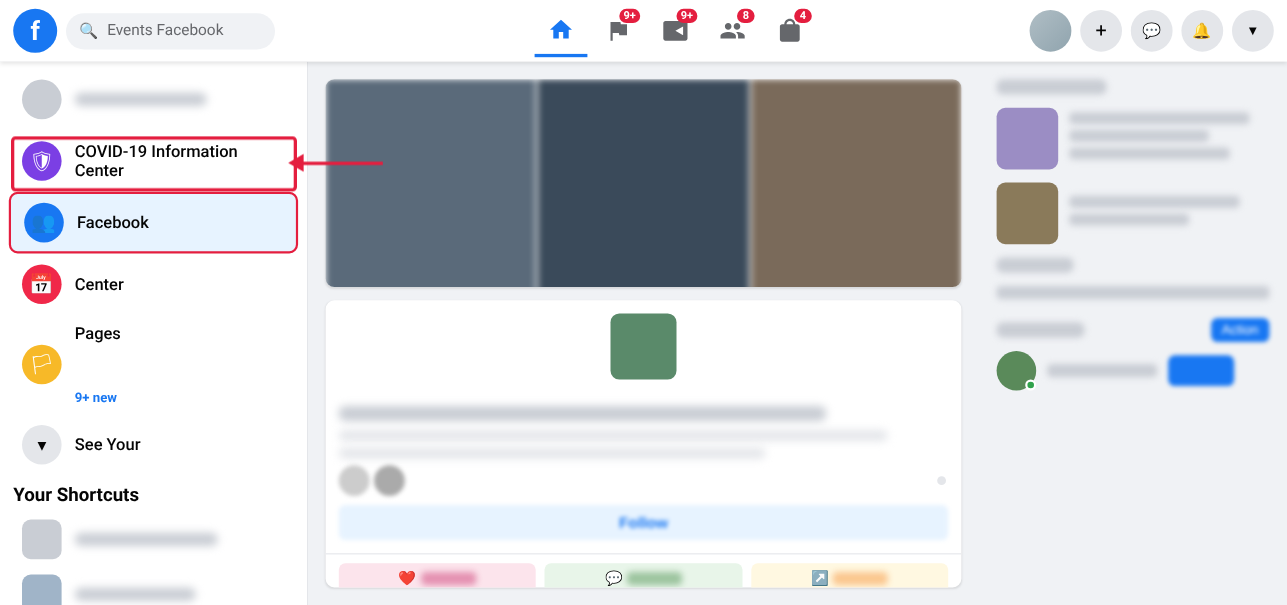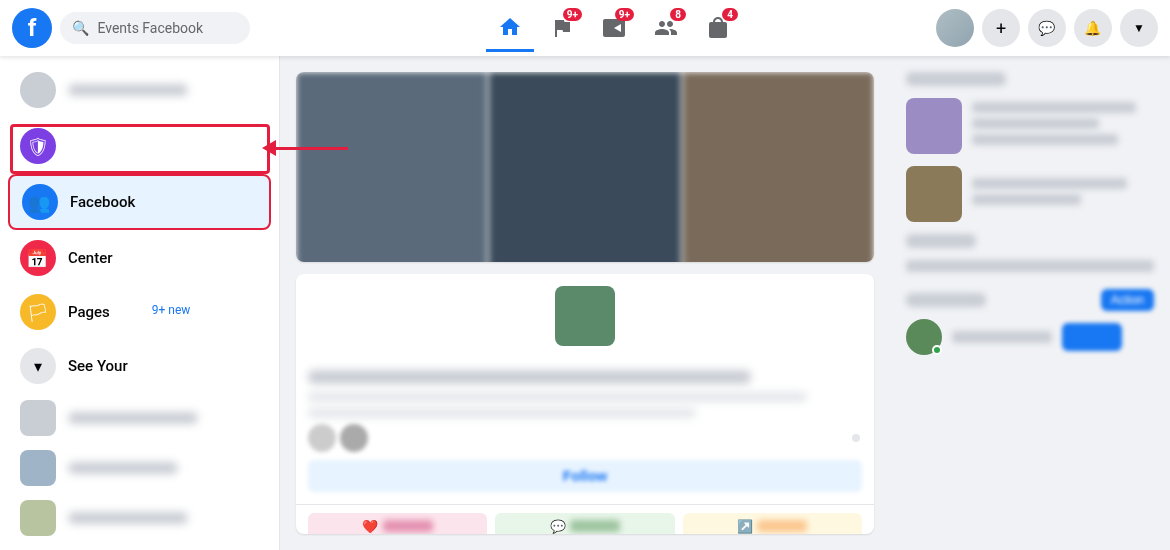--- a/index.html
+++ b/index.html
@@ -196,25 +196,25 @@
     }
     .icon-covid { background: #7b3fe4; color: white; }
     .icon-friends { background: #1877f2; color: white; }
     .icon-events { background: #f02849; color: white; }
     .icon-pages { background: #f7b928; color: white; }
 
     .sidebar-item-text { font-size: 15px; color: #050505; font-weight: 500; }
     .sidebar-badge-new {
       font-size: 12px;
       color: #1877f2;
-      font-weight: normal;
+      font-weight: bold;
     }
     .sidebar-item-sub {
       display: flex;
-      flex-direction: row;
+      flex-direction: column;
       gap: 42px;
     }
 
     .see-more {
       display: flex;
       align-items: center;
       gap: 12px;
       padding: 8px 12px;
       border-radius: 8px;
       margin: 2px 8px;
@@ -573,20 +573,21 @@
 
   <aside class="sidebar">
 
     <div class="sidebar-user">
       <div class="user-avatar-small"></div>
       <div class="user-name-blurred"></div>
     </div>
 
     <div class="sidebar-item">
       <div class="sidebar-icon icon-covid">🛡</div>
+      <span class="sidebar-item-text">COVID-19 Information Center</span>
     </div>
 
     <div class="sidebar-item highlighted">
       <div class="sidebar-icon icon-friends">👥</div>
       <span class="sidebar-item-text">Facebook</span>
     </div>
 
     <div class="sidebar-item">
       <div class="sidebar-icon icon-events">📅</div>
       <span class="sidebar-item-text">Center</span>
@@ -598,20 +599,21 @@
         <span class="sidebar-item-text">Pages</span>
         <span class="sidebar-badge-new">9+ new</span>
       </div>
     </div>
 
     <div class="see-more">
       <div class="see-more-icon">▾</div>
       <span>See Your</span>
     </div>
 
+    <div class="shortcuts-header">Your Shortcuts</div>
 
     <div class="shortcut-item">
       <div class="shortcut-avatar"></div>
       <div class="shortcut-text" style="width:130px;"></div>
     </div>
     <div class="shortcut-item">
       <div class="shortcut-avatar" style="background:#a0b4c8;"></div>
       <div class="shortcut-text" style="width:110px;"></div>
     </div>
     <div class="shortcut-item">

